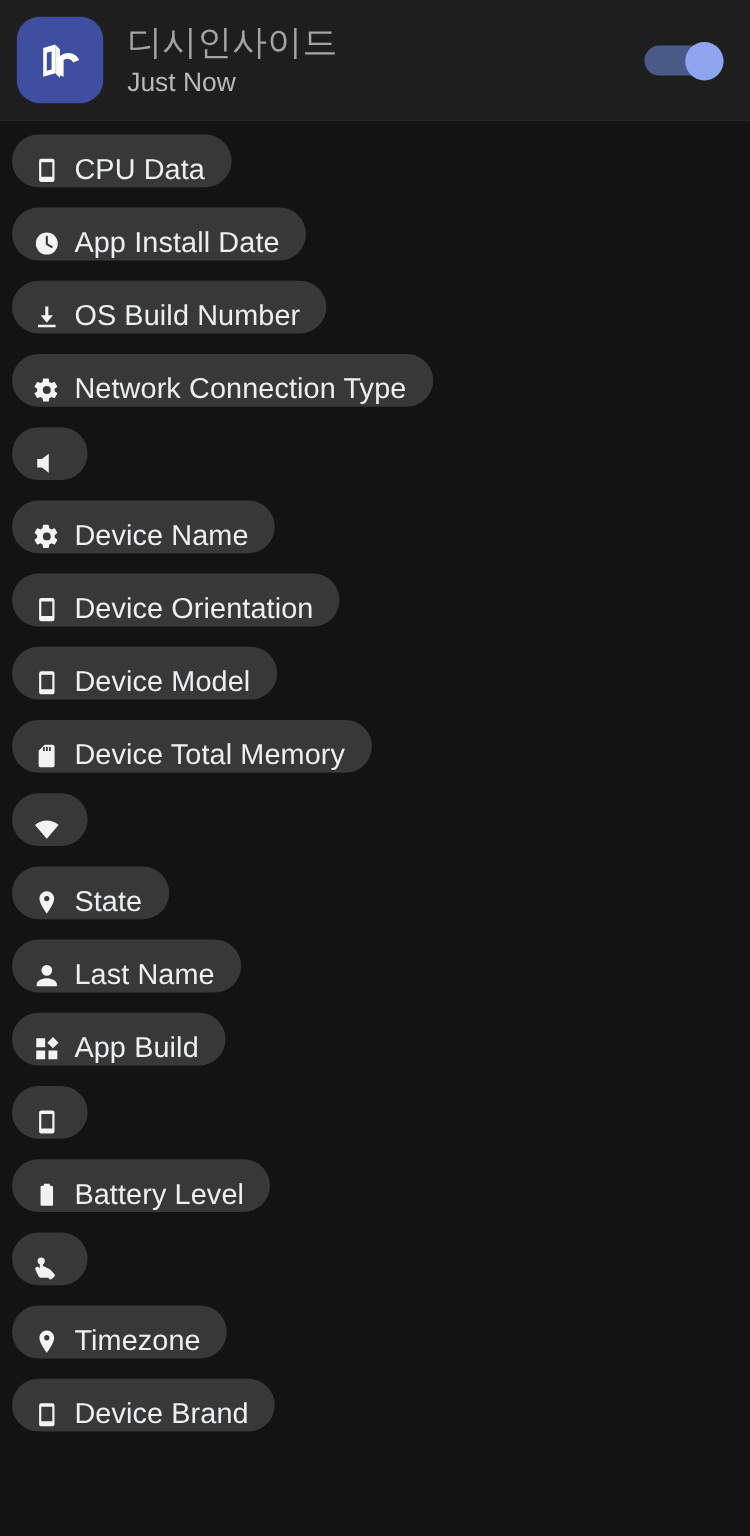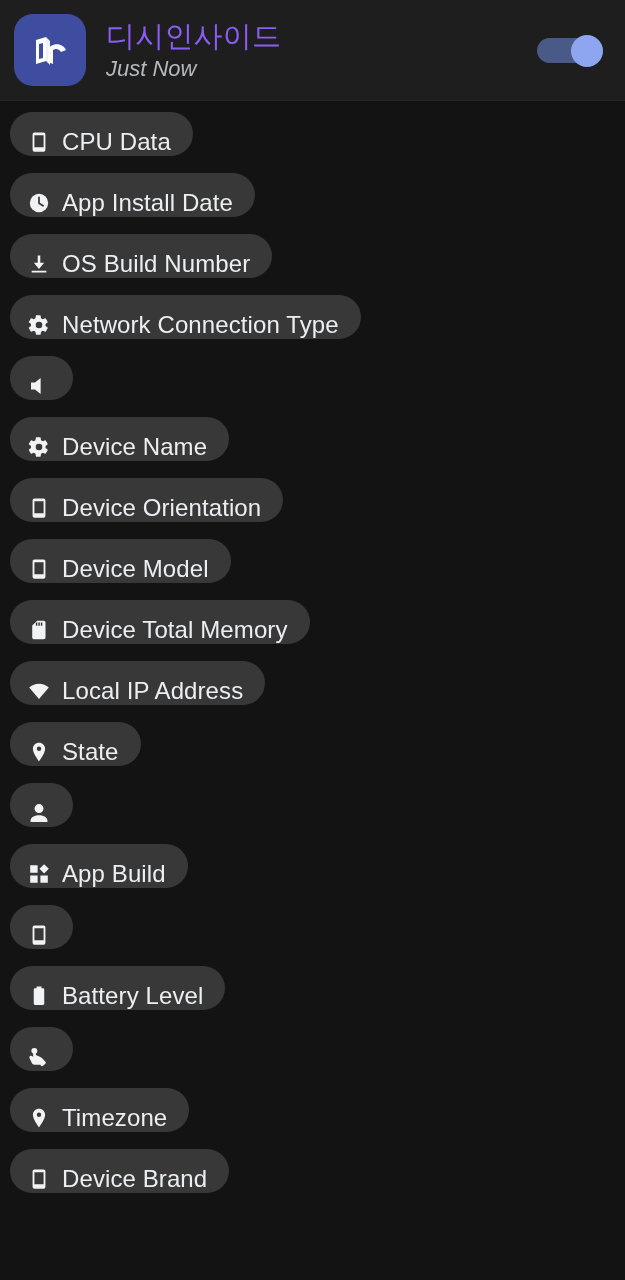--- a/index.html
+++ b/index.html
@@ -53,32 +53,31 @@
     display: flex;
     flex-direction: column;
     justify-content: center;
     gap: 1px;
   }
 
   .header-title {
     font-size: 29px;
     line-height: 36px;
     font-weight: 400;
-    color: #8b5cf6;
+    color: #a3a3a3;
     letter-spacing: 0.2px;
     white-space: nowrap;
   }
 
   .header-subtitle {
     font-size: 22px;
     line-height: 28px;
     font-weight: 400;
     color: #b6b9bd;
     white-space: nowrap;
-    font-style: italic;
   }
 
   
   .toggle {
     flex: 0 0 auto;
     position: relative;
     width: 66px;
     height: 30px;
   }
   .toggle-track {
@@ -244,36 +243,36 @@
           </svg>
         </span>
         <span class="chip-label">Device Total Memory</span>
       </div>
       <div class="chip">
         <span class="chip-icon">
           <svg width="22" height="22" viewBox="0 0 24 24" aria-hidden="true">
             <path fill="currentColor" d="M1.3 8.2C4.2 5.6 7.9 4.1 12 4.1s7.8 1.5 10.7 4.1L12 20.6 1.3 8.2z"></path>
           </svg>
         </span>
-        <span class="chip-label">Local IP Address</span>
       </div>
       <div class="chip">
         <span class="chip-icon">
           <svg width="22" height="22" viewBox="0 0 24 24" aria-hidden="true">
             <path fill="currentColor" d="M12 1.8c-3.7 0-6.7 3-6.7 6.7 0 5 6.7 13.7 6.7 13.7s6.7-8.7 6.7-13.7c0-3.7-3-6.7-6.7-6.7zm0 9.1a2.4 2.4 0 1 1 0-4.8 2.4 2.4 0 0 1 0 4.8z"></path>
           </svg>
         </span>
         <span class="chip-label">State</span>
       </div>
       <div class="chip">
         <span class="chip-icon">
           <svg width="22" height="22" viewBox="0 0 24 24" aria-hidden="true">
             <path fill="currentColor" d="M12 12.1a4.9 4.9 0 1 0 0-9.8 4.9 4.9 0 0 0 0 9.8zm0 2.3c-3.8 0-9.2 1.9-9.2 5.7v1.6h18.4v-1.6c0-3.8-5.4-5.7-9.2-5.7z"></path>
           </svg>
         </span>
+        <span class="chip-label">Last Name</span>
       </div>
       <div class="chip">
         <span class="chip-icon">
           <svg width="22" height="22" viewBox="0 0 24 24" aria-hidden="true">
             <path fill="currentColor" d="M2.4 2.4h8.1v8.1H2.4V2.4zm0 11.1h8.1v8.1H2.4v-8.1zm11.1 0h8.1v8.1h-8.1v-8.1z"></path>
             <path fill="currentColor" d="M17.6 1.3l5.1 5.1-5.1 5.1-5.1-5.1 5.1-5.1z"></path>
           </svg>
         </span>
         <span class="chip-label">App Build</span>
       </div>

